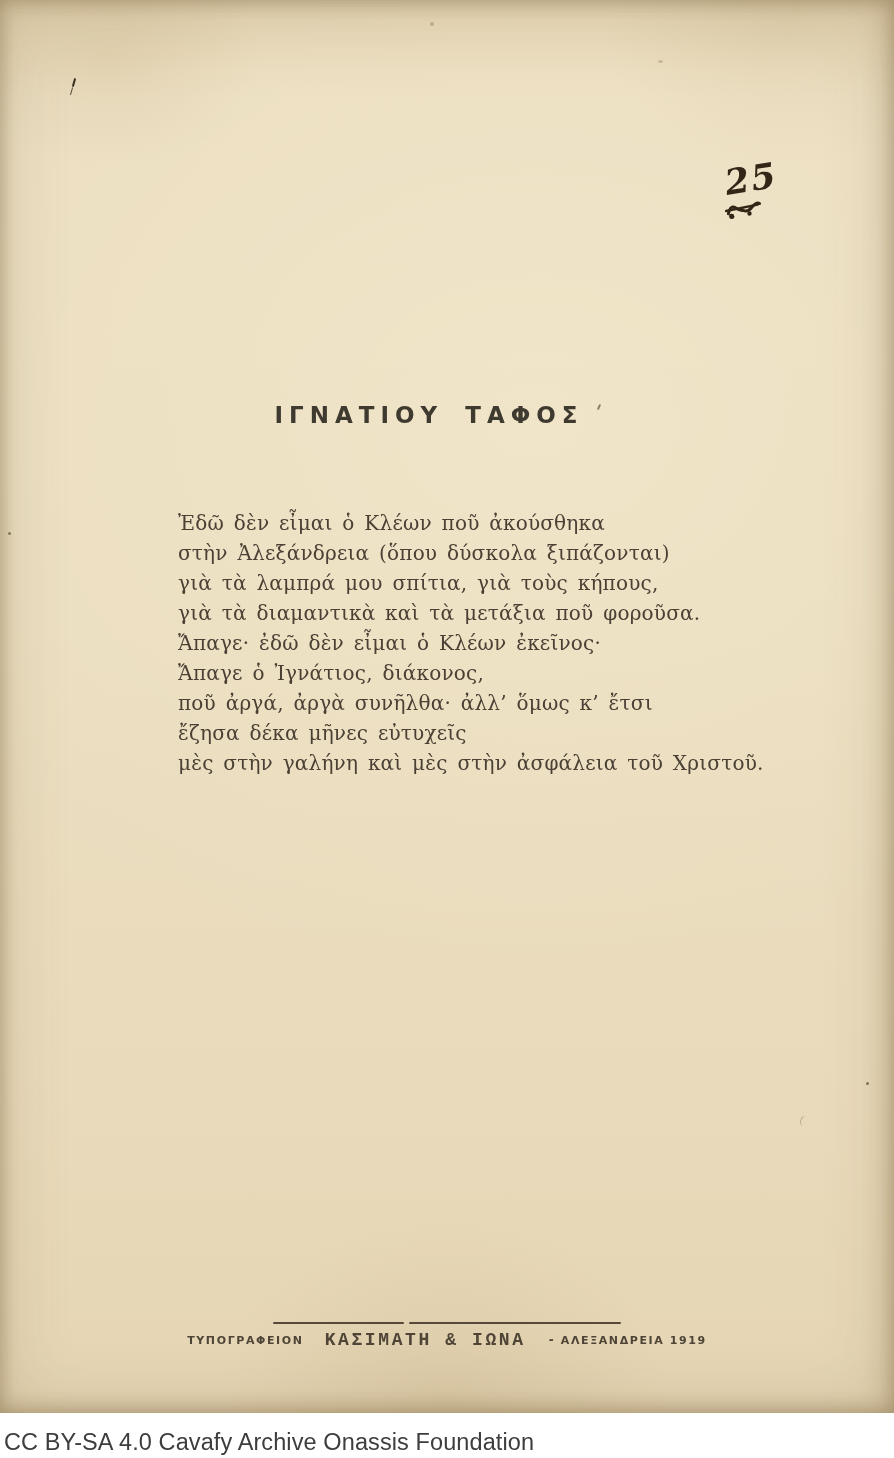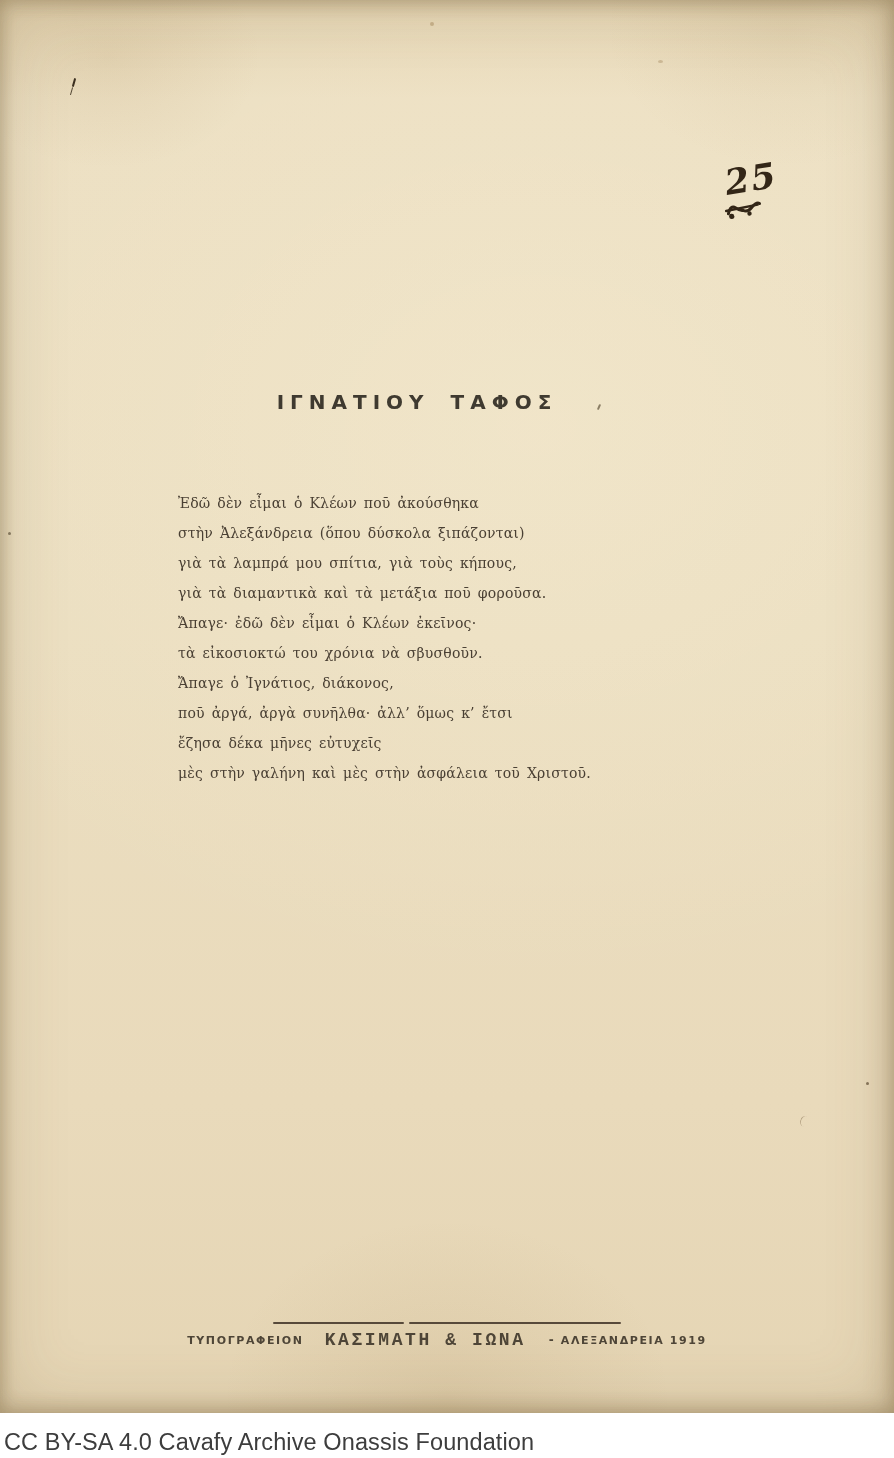--- a/index.html
+++ b/index.html
@@ -29,29 +29,29 @@
   
   .handwrite{
     position:absolute;left:716px;top:158px;width:70px;
     font-family:"DejaVu Serif",serif;font-style:italic;font-weight:700;
     font-size:35px;color:#332617;transform:rotate(-9deg);
     letter-spacing:2px;text-align:center;
   }
   .scribble{position:absolute;left:724px;top:196px;transform:rotate(-6deg);}
   
   .title{
-    position:absolute;left:0;top:386px;width:826px;margin:4px;
+    position:absolute;left:0;top:386px;width:826px;margin:16px;
     text-align:center;font-family:"DejaVu Sans",sans-serif;
-    font-size:20px;font-weight:700;letter-spacing:6px;
+    font-size:23px;font-weight:700;letter-spacing:6px;
     color:#3f3a30;word-spacing:8px;
   }
   
   .poem{
-    position:absolute;left:178px;top:488px;width:600px;
-    font-size:14px;line-height:30px;color:#4a4034;
+    position:absolute;left:178px;top:508px;width:600px;
+    font-size:20px;line-height:30px;color:#4a4034;
     word-spacing:0.16em;letter-spacing:0.2px;
   }
   
   .imprint{position:absolute;left:0;top:1322px;width:894px;text-align:center;}
   .rule{
     width:348px;margin:0 auto 6px auto;display:flex;
     justify-content:space-between;align-items:center;height:2px;
   }
   .rseg{display:block;height:2px;background:#57493a;border-radius:1px;}
   .r1{width:37.5%;}
@@ -108,21 +108,20 @@
     </svg>
 
     <h1 class="title">ΙΓΝΑΤΙΟΥ ΤΑΦΟΣ</h1>
 
     <div class="poem">
       <div class="line">Ἐδῶ δὲν εἶμαι ὁ Κλέων ποῦ ἀκούσθηκα</div>
       <div class="line">στὴν Ἀλεξάνδρεια (ὅπου δύσκολα ξιπάζονται)</div>
       <div class="line">γιὰ τὰ λαμπρά μου σπίτια, γιὰ τοὺς κήπους,</div>
       <div class="line">γιὰ τὰ διαμαντικὰ καὶ τὰ μετάξια ποῦ φοροῦσα.</div>
       <div class="line">Ἄπαγε· ἐδῶ δὲν εἶμαι ὁ Κλέων ἐκεῖνος·</div>
-      <div class="line">τὰ εἰκοσιοκτώ του χρόνια νὰ σβυσθοῦν.</div>
       <div class="line">Ἄπαγε ὁ Ἰγνάτιος, διάκονος,</div>
       <div class="line">ποῦ ἀργά, ἀργὰ συνῆλθα· ἀλλ’ ὅμως κ’ ἔτσι</div>
       <div class="line">ἔζησα δέκα μῆνες εὐτυχεῖς</div>
       <div class="line">μὲς στὴν γαλήνη καὶ μὲς στὴν ἀσφάλεια τοῦ Χριστοῦ.</div>
     </div>
 
     <div class="imprint">
       <div class="rule">
         <span class="rseg r1"></span>
         <span class="rseg r2"></span>

